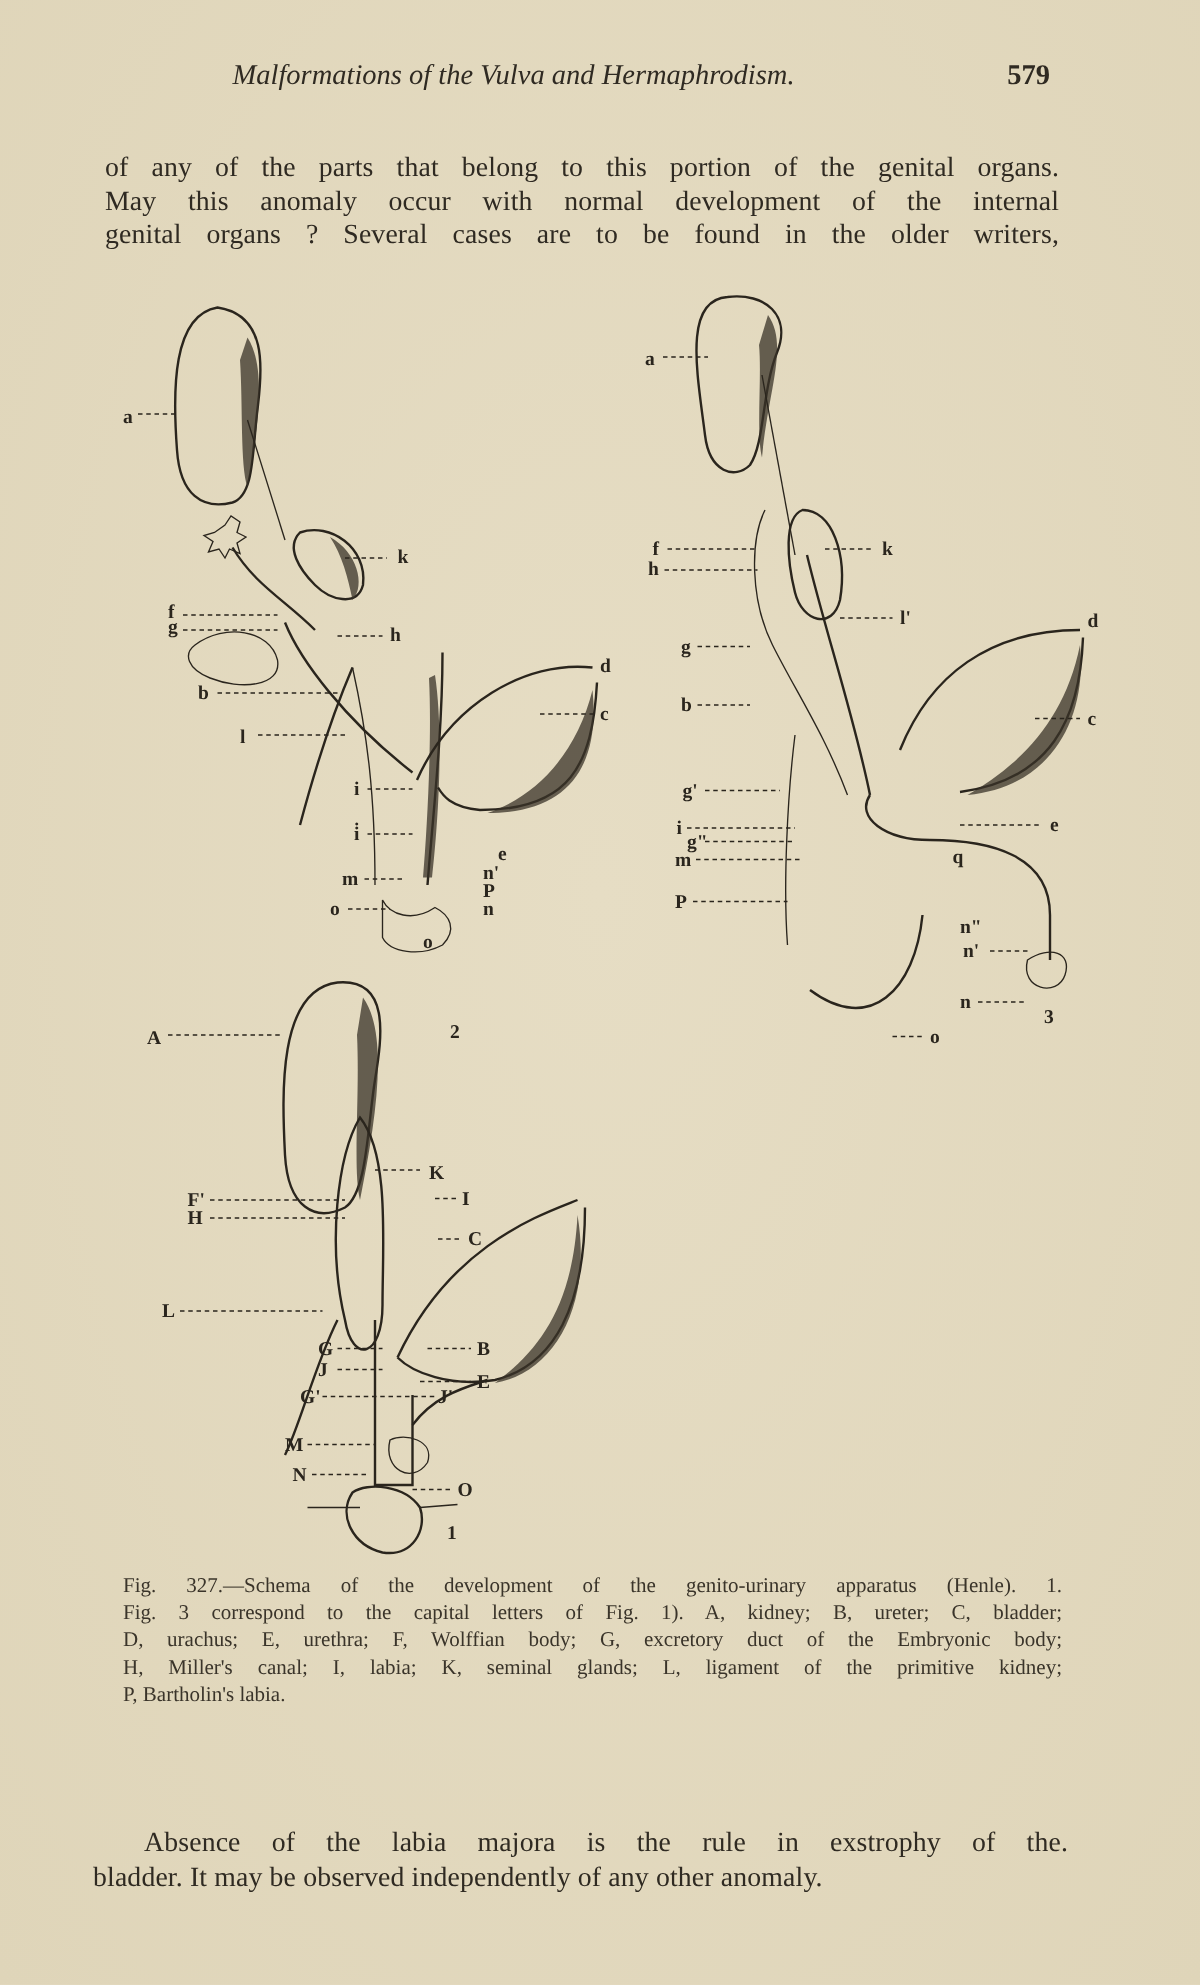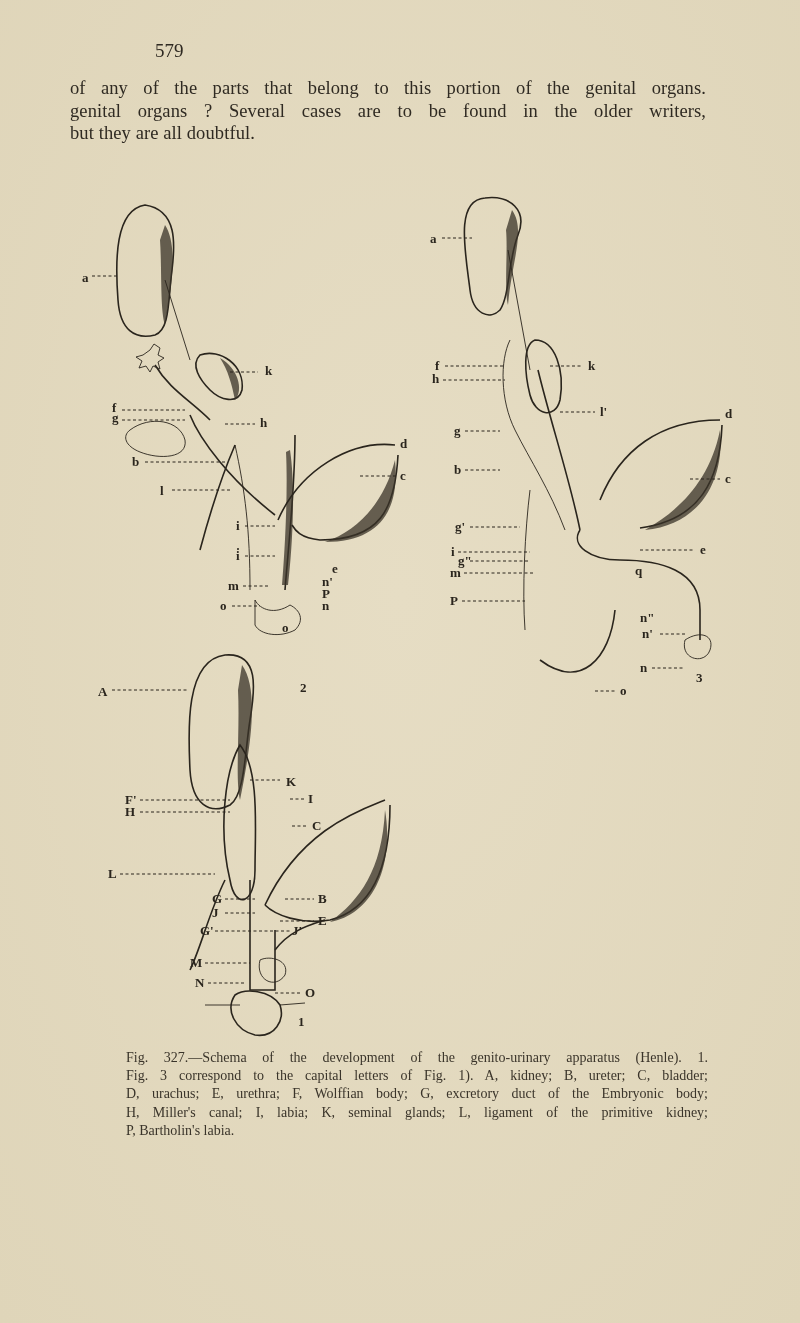--- a/index.html
+++ b/index.html
@@ -9,61 +9,62 @@
     font-family: "DejaVu Serif", "Liberation Serif", serif;
     color: #2f2a22;
     position: relative;
   }
   .page { position: absolute; inset: 0; background: radial-gradient(ellipse at 50% 45%, #e6ddc4 0%, #dfd5b9 100%); }
   .running-head {
     position: absolute; top: 40px; left: 155px; width: 545px; height: 28px;
     font-family: "Liberation Serif", serif; font-style: italic; font-size: 19px;
     display: flex; justify-content: space-between; align-items: baseline;
   }
-  .running-head .pg { font-style: normal; }
+  .running-head .pg { font-style: normal; font-weight: bold; }
   .para {
     position: absolute; left: 70px; width: 636px;
     font-family: "Liberation Serif", serif; font-size: 18.5px; line-height: 22.5px;
-    text-align: justify; text-align-last: left; letter-spacing: 0.1px;
+    text-align: justify; text-align-last: left; letter-spacing: 0.1px; margin-top: 24px;
   }
   .p1 { top: 77px; }
   .p1 .l { display: block; text-align: justify; text-align-last: justify; }
   .p1 .l.last { text-align-last: left; }
   .p2 { top: 1194px; left: 62px; width: 650px; }
   .p2 .l { display: block; text-align-last: justify; }
   .p2 .l.first { text-indent: 34px; }
   .p2 .l.last { text-align-last: left; }
   .caption {
     position: absolute; top: 1049px; left: 82px; width: 626px;
     font-family: "Liberation Serif", serif; font-size: 14px; line-height: 18.2px;
     color: #3a342a;
   }
-  .caption .l { display: block; text-align: justify; text-align-last: justify; white-space: nowrap; margin-left: 44px; }
+  .caption .l { display: block; text-align: justify; text-align-last: justify; white-space: nowrap; }
   .caption .l.last { text-align-last: left; }
   .figure { position: absolute; left: 60px; top: 190px; width: 680px; height: 850px; }
   .figure svg { width: 100%; height: 100%; }
   .lbl { font-family: "Liberation Serif", serif; font-size: 13px; fill: #2a251d; font-weight: bold; }
   .ink { fill: none; stroke: #2a251d; stroke-width: 1.6; }
   .ink-thin { fill: none; stroke: #2a251d; stroke-width: 0.9; }
   .lead { stroke: #2a251d; stroke-width: 1; stroke-dasharray: 3 2.5; }
   .shade { fill: #3a3328; opacity: 0.75; }
 </style>
 </head>
 <body>
 
 <div class="page">
 
   <div class="running-head">
+    <span>Malformations of the Vulva and Hermaphrodism.</span>
     <span class="pg">579</span>
   </div>
 
   <div class="para p1">
     <span class="l">of any of the parts that belong to this portion of the genital organs.</span>
+    <span class="l">May this anomaly occur with normal development of the internal</span>
     <span class="l">genital organs ?   Several cases are to be found in the older writers,</span>
-    <span class="l last">but they are all doubtful.</span>
   </div>
 
   <div class="figure">
     <svg viewBox="0 0 680 850">
 
       <g>
         <path class="ink" d="M85 15 C55 20 55 70 58 110 C60 140 75 150 95 145 C110 140 108 110 112 80 C115 55 118 20 85 15 Z"></path>
         <path class="shade" d="M105 35 C118 55 112 95 105 135 C100 120 102 80 100 50 Z"></path>
         <path class="ink-thin" d="M105 90 L130 170"></path>
         <path class="ink" d="M140 165 C160 158 185 175 182 200 C178 215 160 210 150 200 C140 190 130 175 140 165 Z"></path>
@@ -224,14 +225,18 @@
   </div>
 
   <div class="caption">
     <span class="l">Fig. 327.—Schema of the development of the genito-urinary apparatus (Henle). 1.</span>
     <span class="l">Fig. 3 correspond to the capital letters of Fig. 1).  A, kidney;  B, ureter;  C, bladder;</span>
     <span class="l">D, urachus;  E, urethra;  F, Wolffian body;  G, excretory duct of the Embryonic body;</span>
     <span class="l">H, Miller's canal;  I, labia;  K, seminal glands;  L, ligament of the primitive kidney;</span>
     <span class="l last">P, Bartholin's labia.</span>
   </div>
 
+  <div class="para p2">
+    <span class="l first">Absence of the labia majora is the rule in exstrophy of the.</span>
+    <span class="l last">bladder.  It may be observed independently of any other anomaly.</span>
+  </div>
 
 </div>
 
 </body></html>

